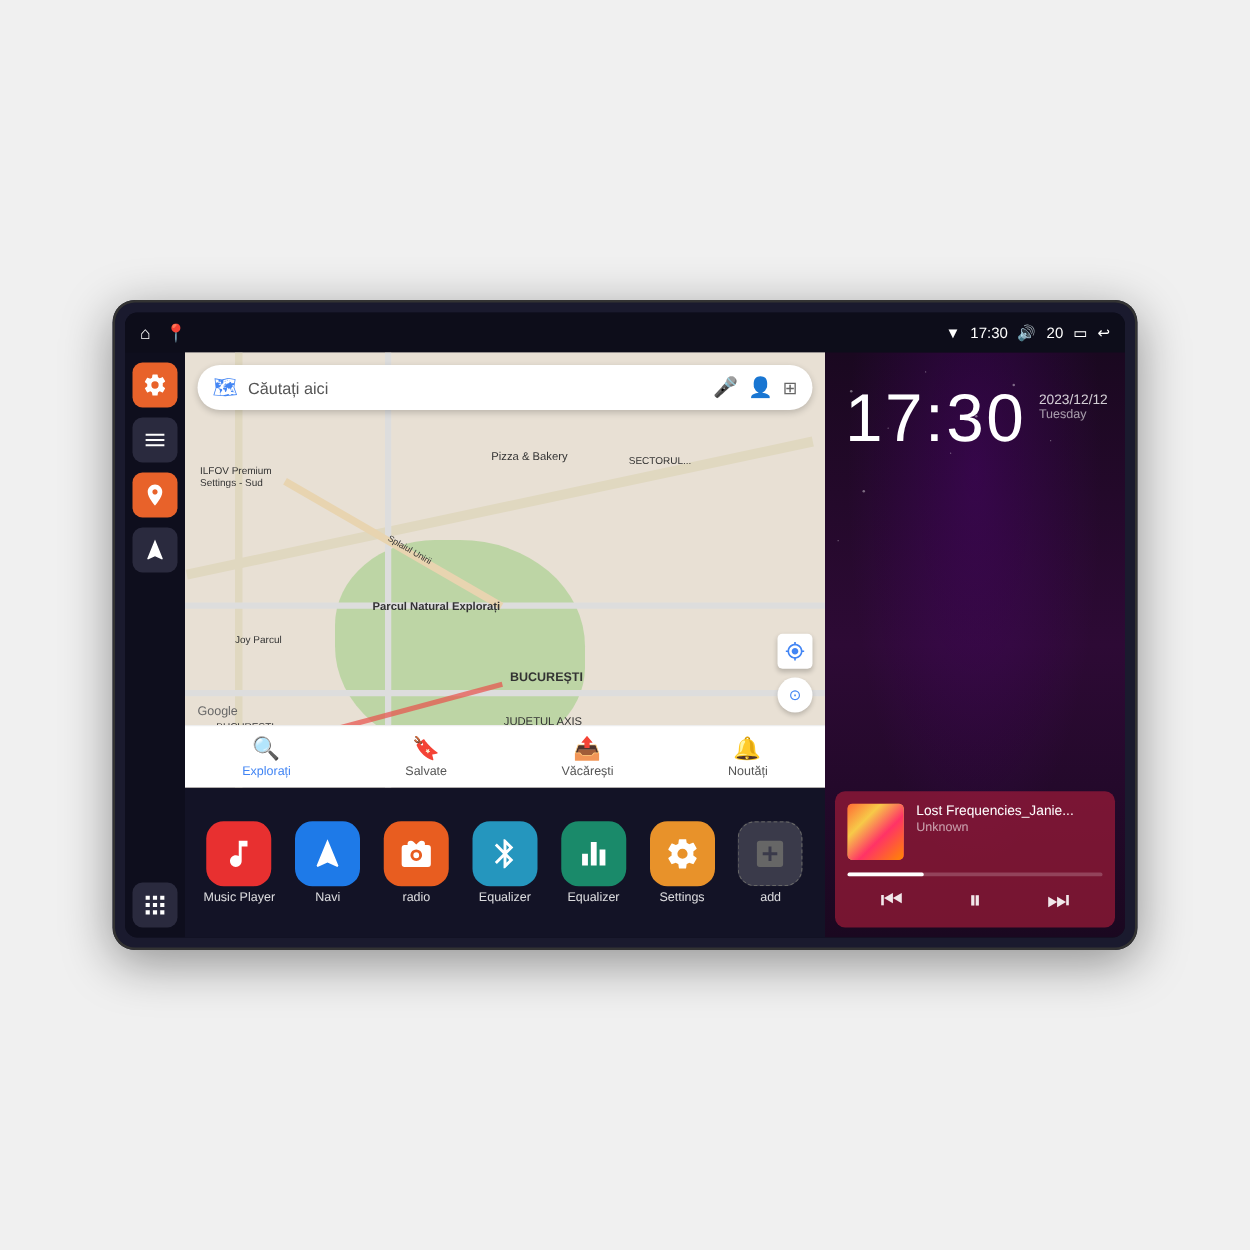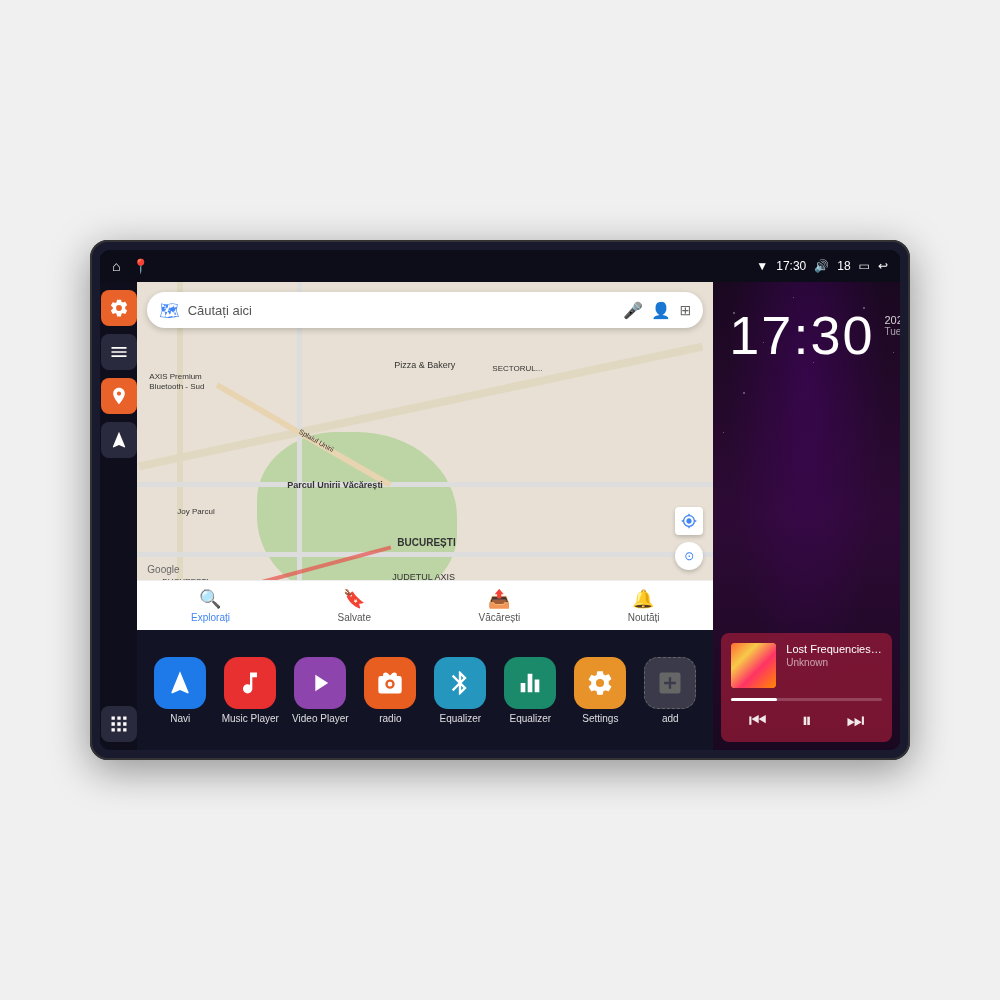--- a/index.html
+++ b/index.html
@@ -415,21 +415,21 @@
 
     <div class="status-bar">
       <div class="status-left">
         <span class="status-icon">⌂</span>
         <span class="status-icon">📍</span>
       </div>
       <div class="status-right">
         <span>▼</span>
         <span>17:30</span>
         <span>🔊</span>
-        <span>18</span>
+        <span>20</span>
         <span>▭</span>
         <span>↩</span>
       </div>
     </div>
 
     <div class="main-content">
 
       <div class="sidebar">
         <div class="sidebar-icon orange">
           <svg viewBox="0 0 24 24">
@@ -470,25 +470,25 @@
           <div style="position:absolute; left:40px; top:0; width:6px; height:100%; background:#e0d8c0;"></div>
           <div style="position:absolute; left:160px; top:0; width:5px; height:100%; background:#ddd;"></div>
           <div style="position:absolute; left:0; top:200px; width:100%; height:5px; background:#ddd;"></div>
           <div style="position:absolute; left:0; top:270px; width:100%; height:5px; background:#ddd;"></div>
           <div style="position:absolute; left:0; top:330px; width:100%; height:4px; background:#ccc;"></div>
 
           <div style="position:absolute; left:80px; top:100px; width:200px; height:6px; background:#e8d4b0; transform:rotate(30deg); transform-origin: left center;"></div>
 
           <div style="position:absolute; left:80px; top:310px; width:180px; height:4px; background:#e8504a; transform:rotate(-15deg); transform-origin: left center; opacity:0.7;"></div>
 
-          <div class="map-label" style="left:12px; top:90px; font-size:8px;">AXIS Premium</div>
-          <div class="map-label" style="left:12px; top:100px; font-size:8px;">Bluetooth - Sud</div>
-          <div class="map-label" style="left:257px; top:78px; font-size:9px;">Pizza &amp; Bakery</div>
+          <div class="map-label" style="left:12px; top:90px; font-size:8px;">ILFOV Premium</div>
+          <div class="map-label" style="left:12px; top:100px; font-size:8px;">Settings - Sud</div>
+          <div class="map-label" style="left:245px; top:78px; font-size:9px;">Pizza &amp; Bakery</div>
           <div class="map-label" style="left:355px; top:82px; font-size:8px;">SECTORUL...</div>
-          <div class="map-label" style="left:150px; top:198px; font-size:9px; font-weight:600;">Parcul Unirii Văcărești</div>
+          <div class="map-label" style="left:150px; top:198px; font-size:9px; font-weight:600;">Parcul Natural Explorați</div>
           <div class="map-label" style="left:260px; top:255px; font-size:10px; font-weight:600;">BUCUREȘTI</div>
           <div class="map-label" style="left:25px; top:295px; font-size:8px;">BUCUREȘTI</div>
           <div class="map-label" style="left:25px; top:307px; font-size:8px;">SECTORUL 4</div>
           <div class="map-label" style="left:255px; top:290px; font-size:9px;">JUDEȚUL AXIS</div>
 
           <div class="map-label" style="left:40px; top:225px; font-size:8px;">Joy Parcul</div>
           <div class="map-label" style="left:160px; top:155px; font-size:7px; transform:rotate(30deg);">Splaiul Unirii</div>
 
           <div class="my-location-btn">
             <svg width="16" height="16" viewBox="0 0 24 24" fill="#4285f4">
@@ -525,42 +525,34 @@
             </div>
             <div class="map-nav-item">
               <span class="map-nav-icon">🔔</span>
               <span>Noutăți</span>
             </div>
           </div>
         </div>
 
         <div class="app-grid">
           <div class="app-item">
+            <div class="app-icon red">
+              <svg width="28" height="28" viewBox="0 0 24 24" fill="white">
+                  <path d="M12 3v10.55c-.59-.34-1.27-.55-2-.55-2.21 0-4 1.79-4 4s1.79 4 4 4 4-1.79 4-4V7h4V3h-6z"></path>
+                </svg>
+            </div>
+            <span class="app-label">Music Player</span>
+          </div>
+          <div class="app-item">
             <div class="app-icon blue">
               <svg width="28" height="28" viewBox="0 0 24 24" fill="white">
                   <path d="M12 2L4.5 20.29l.71.71L12 18l6.79 3 .71-.71z"></path>
                 </svg>
             </div>
             <span class="app-label">Navi</span>
-          </div>
-          <div class="app-item">
-            <div class="app-icon red">
-              <svg width="28" height="28" viewBox="0 0 24 24" fill="white">
-                  <path d="M12 3v10.55c-.59-.34-1.27-.55-2-.55-2.21 0-4 1.79-4 4s1.79 4 4 4 4-1.79 4-4V7h4V3h-6z"></path>
-                </svg>
-            </div>
-            <span class="app-label">Music Player</span>
-          </div>
-          <div class="app-item">
-            <div class="app-icon purple">
-              <svg width="28" height="28" viewBox="0 0 24 24" fill="white">
-                  <path d="M8 5v14l11-7z"></path>
-                </svg>
-            </div>
-            <span class="app-label">Video Player</span>
           </div>
           <div class="app-item">
             <div class="app-icon orange">
               <svg width="28" height="28" viewBox="0 0 24 24" fill="white">
                   <path d="M20 6h-2.18c.07-.23.18-.44.18-.68A2.32 2.32 0 0015.68 3c-.66 0-1.28.28-1.73.73L12 5.67l-1.95-1.94A2.44 2.44 0 008.32 3 2.32 2.32 0 006 5.32c0 .24.11.45.18.68H4a2 2 0 00-2 2v11a2 2 0 002 2h16a2 2 0 002-2V8a2 2 0 00-2-2m-8 11a4 4 0 010-8 4 4 0 010 8m0-6a2 2 0 100 4 2 2 0 000-4z"></path>
                 </svg>
             </div>
             <span class="app-label">radio</span>
           </div>
           <div class="app-item">

